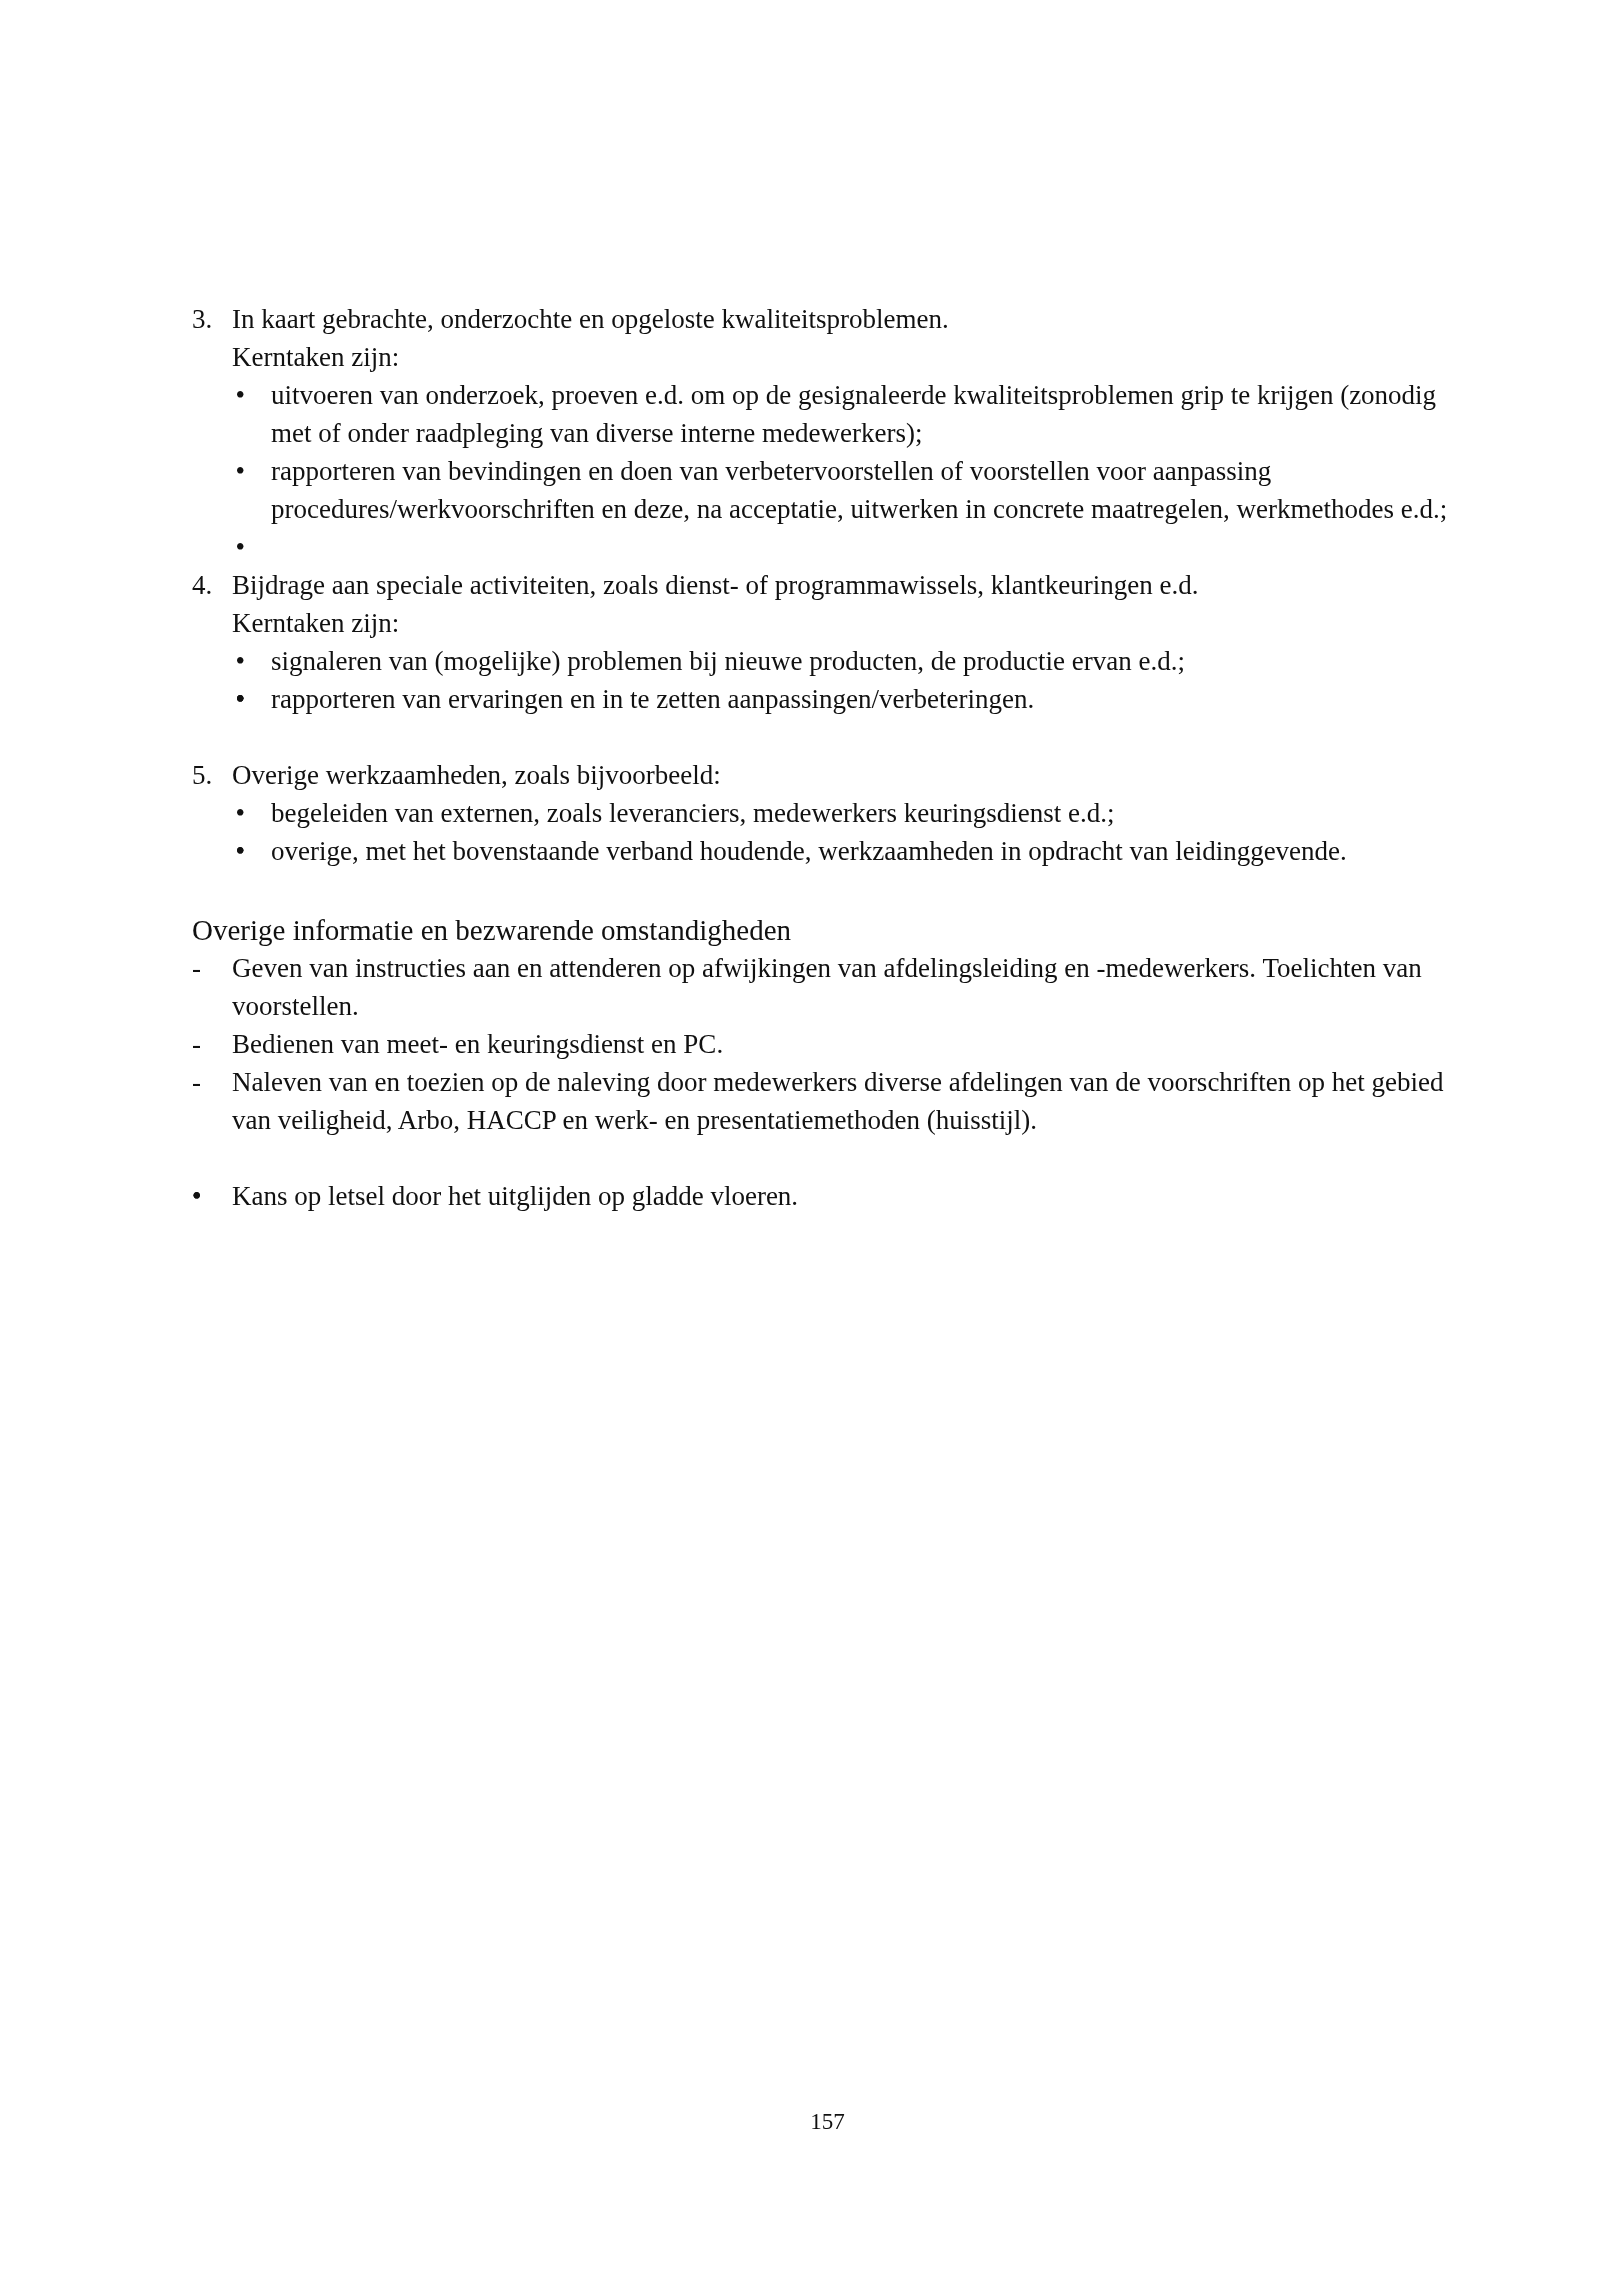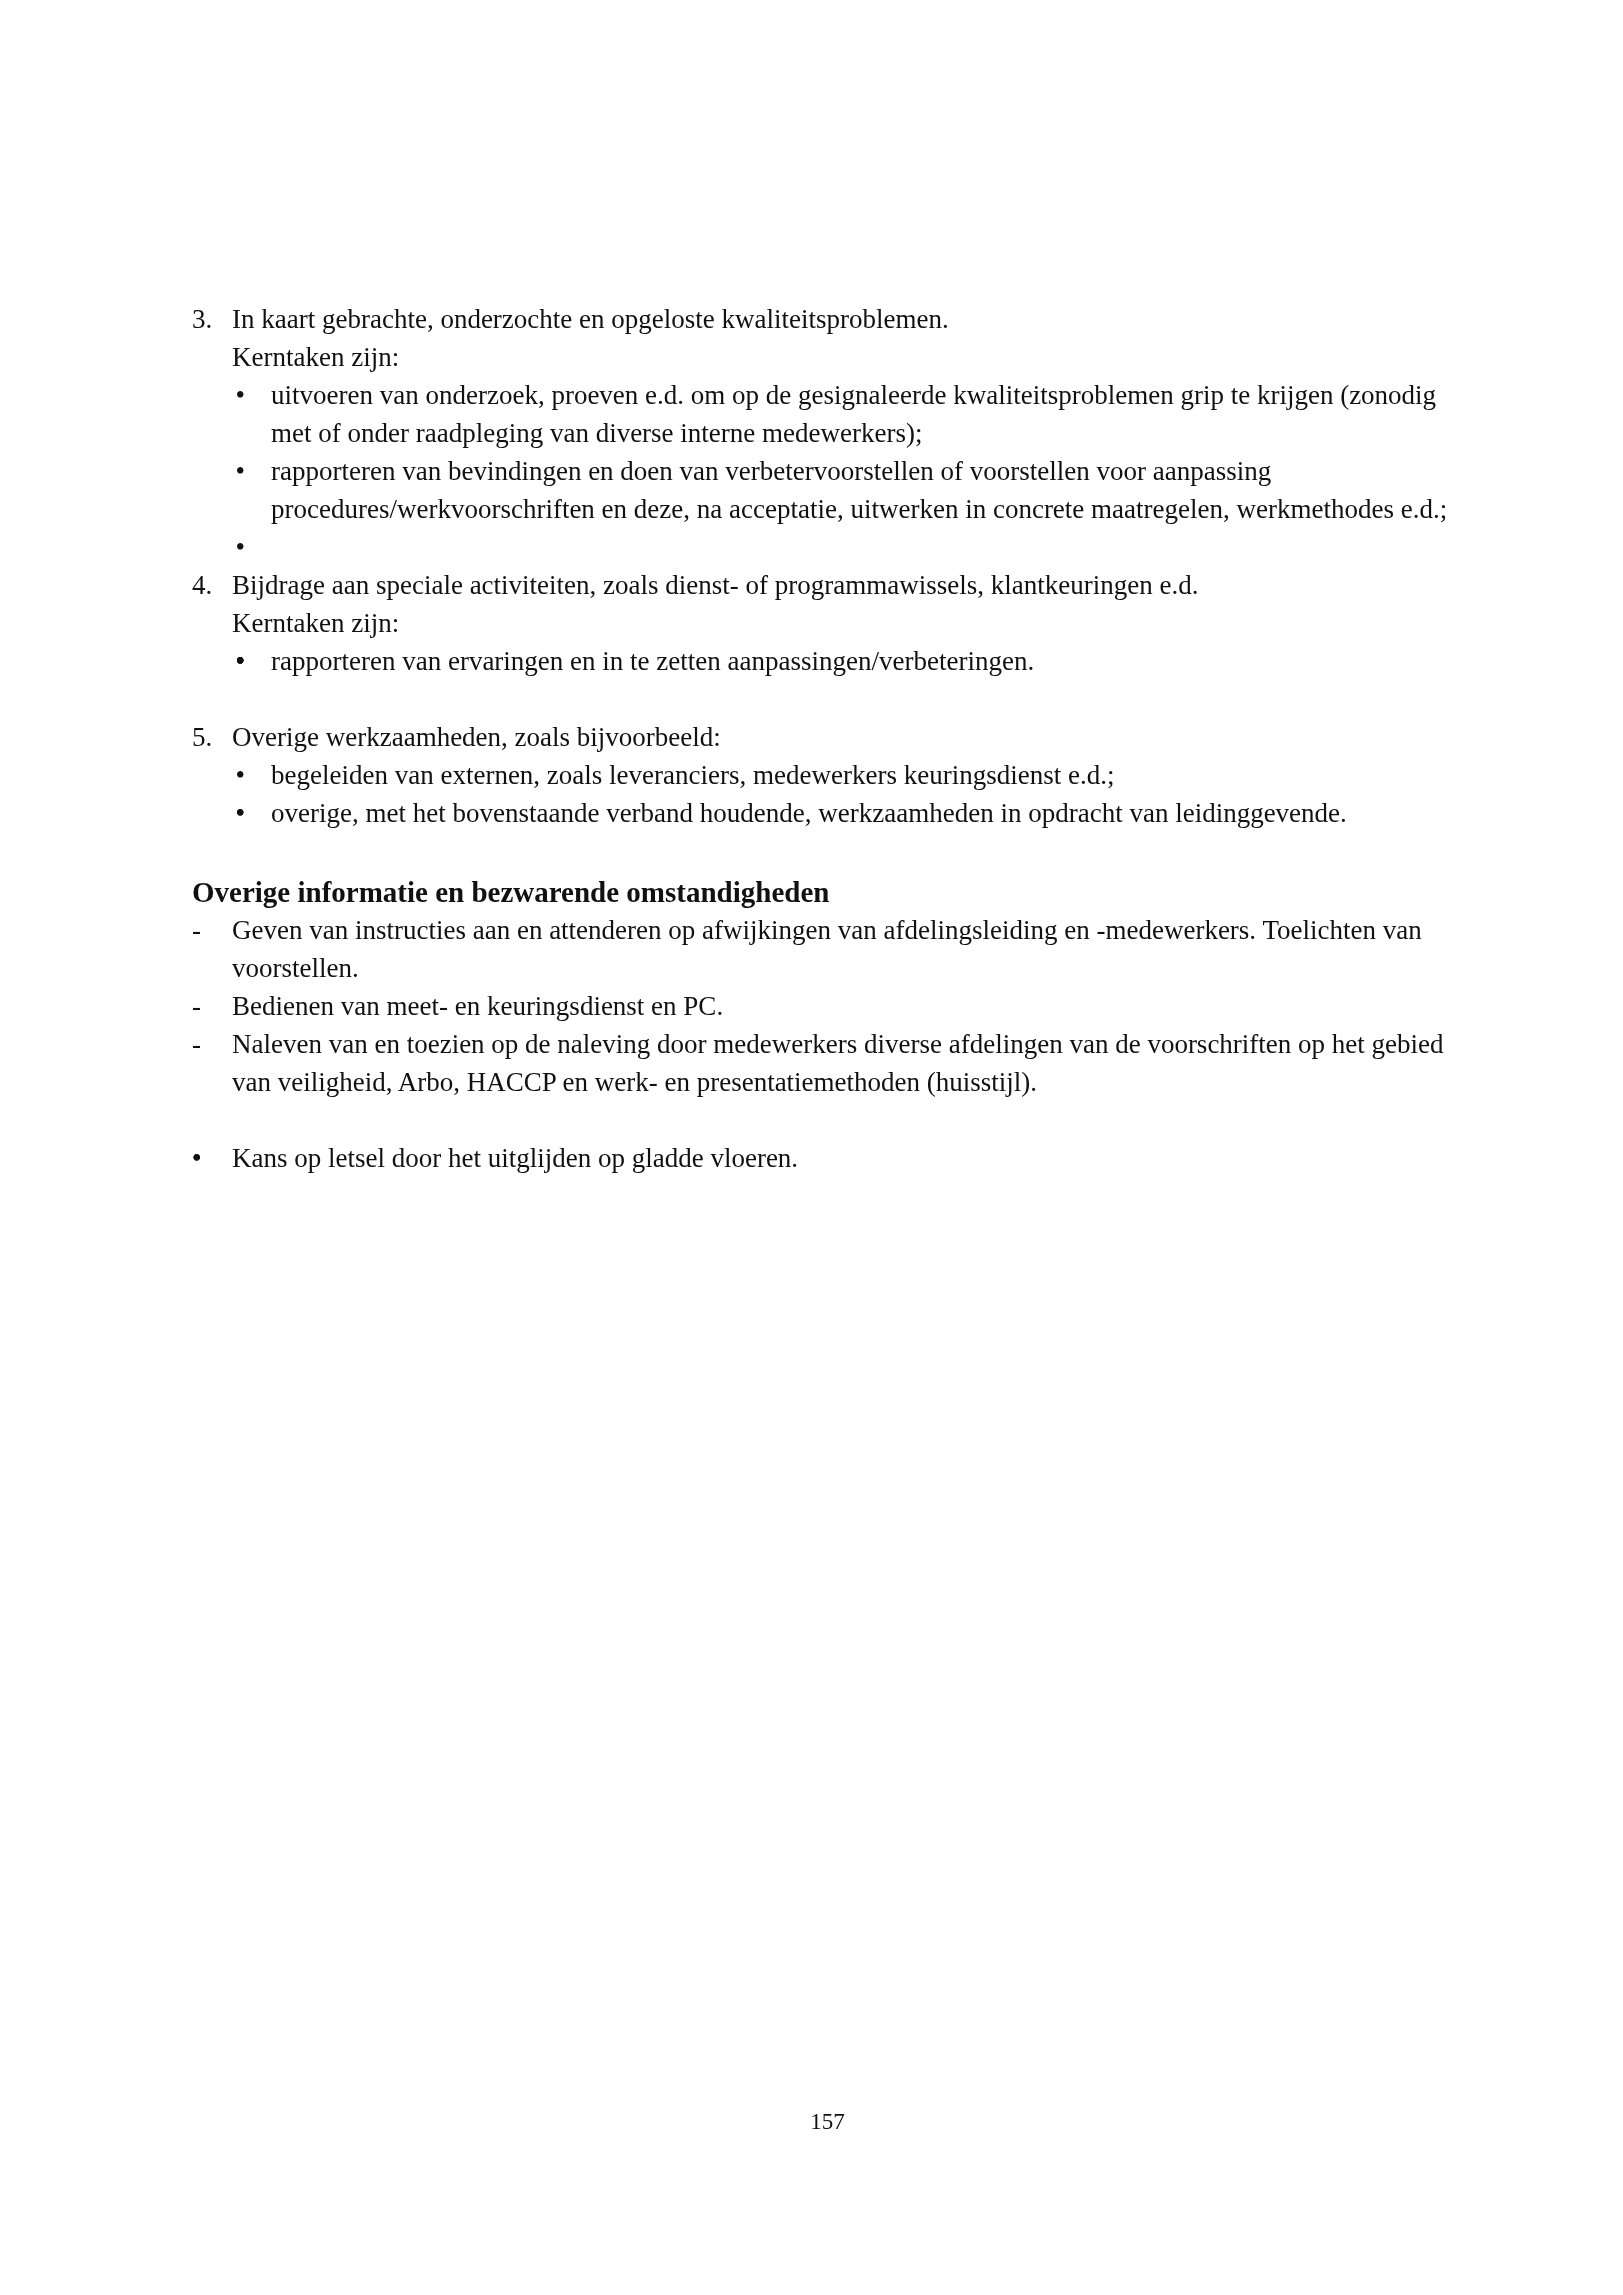--- a/index.html
+++ b/index.html
@@ -7,21 +7,21 @@
          font-family: "Liberation Serif", "DejaVu Serif", serif; color: #111111; }
   .page { position: absolute; left: 0; top: 0; width: 1623px; height: 2295px; }
   .content { position: absolute; left: 192px; top: 300px; width: 1260px;
              font-size: 27px; line-height: 38px; }
   .num-item { position: relative; padding-left: 40px; }
   .num-item .num { position: absolute; left: 0; top: 0; }
   .bullets { margin: 0; padding: 0; list-style: none; }
   .bullets li { position: relative; padding-left: 39px; }
   .bullets li .dot { position: absolute; left: 3.5px; top: 0; }
   .gap { height: 38px; }
-  .heading { font-weight: bold; font-size: 29px; line-height: 38px; margin-top: 41px; margin-bottom: 0; }
+  .heading { font-weight: normal; font-size: 29px; line-height: 38px; margin-top: 41px; margin-bottom: 0; }
   .dash-list, .bullet-list2 { margin: 0; padding: 0; list-style: none; }
   .dash-list li, .bullet-list2 li { position: relative; padding-left: 40px; }
   .dash-list li .mark, .bullet-list2 li .mark { position: absolute; left: 0; top: 0; }
   .page-number { position: absolute; top: 2109px; left: 16px; width: 1623px; text-align: center;
                  font-size: 23px; }
 </style>
 </head>
 <body>
 
 <div class="page">
@@ -38,21 +38,21 @@
       </ul>
     </div>
 
     <div class="gap"></div>
 
     <div class="num-item">
       <span class="num">4.</span>
       <div>Bijdrage aan speciale activiteiten, zoals dienst- of programmawissels, klantkeuringen e.d.</div>
       <div>Kerntaken zijn:</div>
       <ul class="bullets">
-        <li><span class="dot">•</span></li>
+        <li><span class="dot">•</span><span>signaleren van (mogelijke) problemen bij nieuwe producten, de productie ervan e.d.;</span></li>
         <li><span class="dot">•</span></li>
         <li><span class="dot">•</span></li>
         <li><span class="dot">•</span><span>rapporteren van ervaringen en in te zetten aanpassingen/verbeteringen.</span></li>
       </ul>
     </div>
 
     <div class="gap"></div>
 
     <div class="num-item">
       <span class="num">5.</span>

